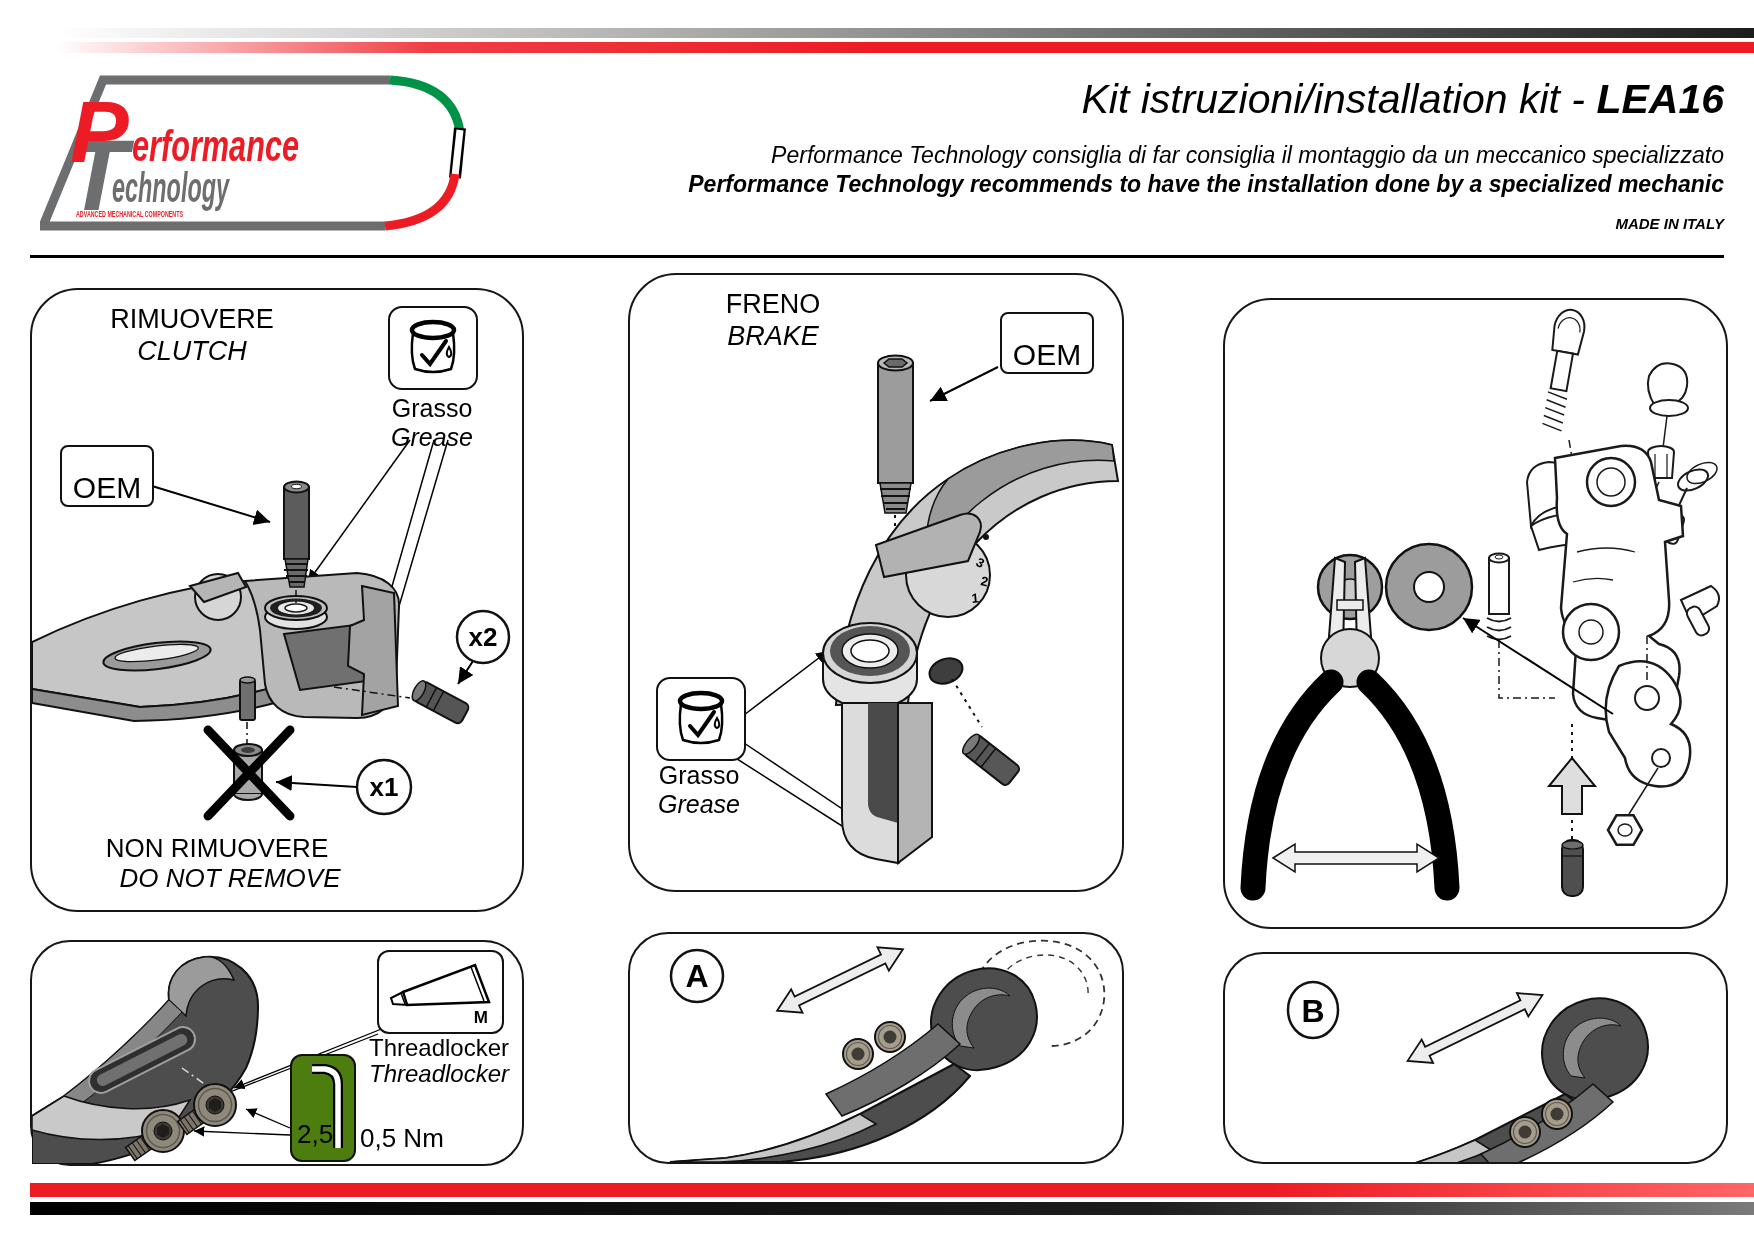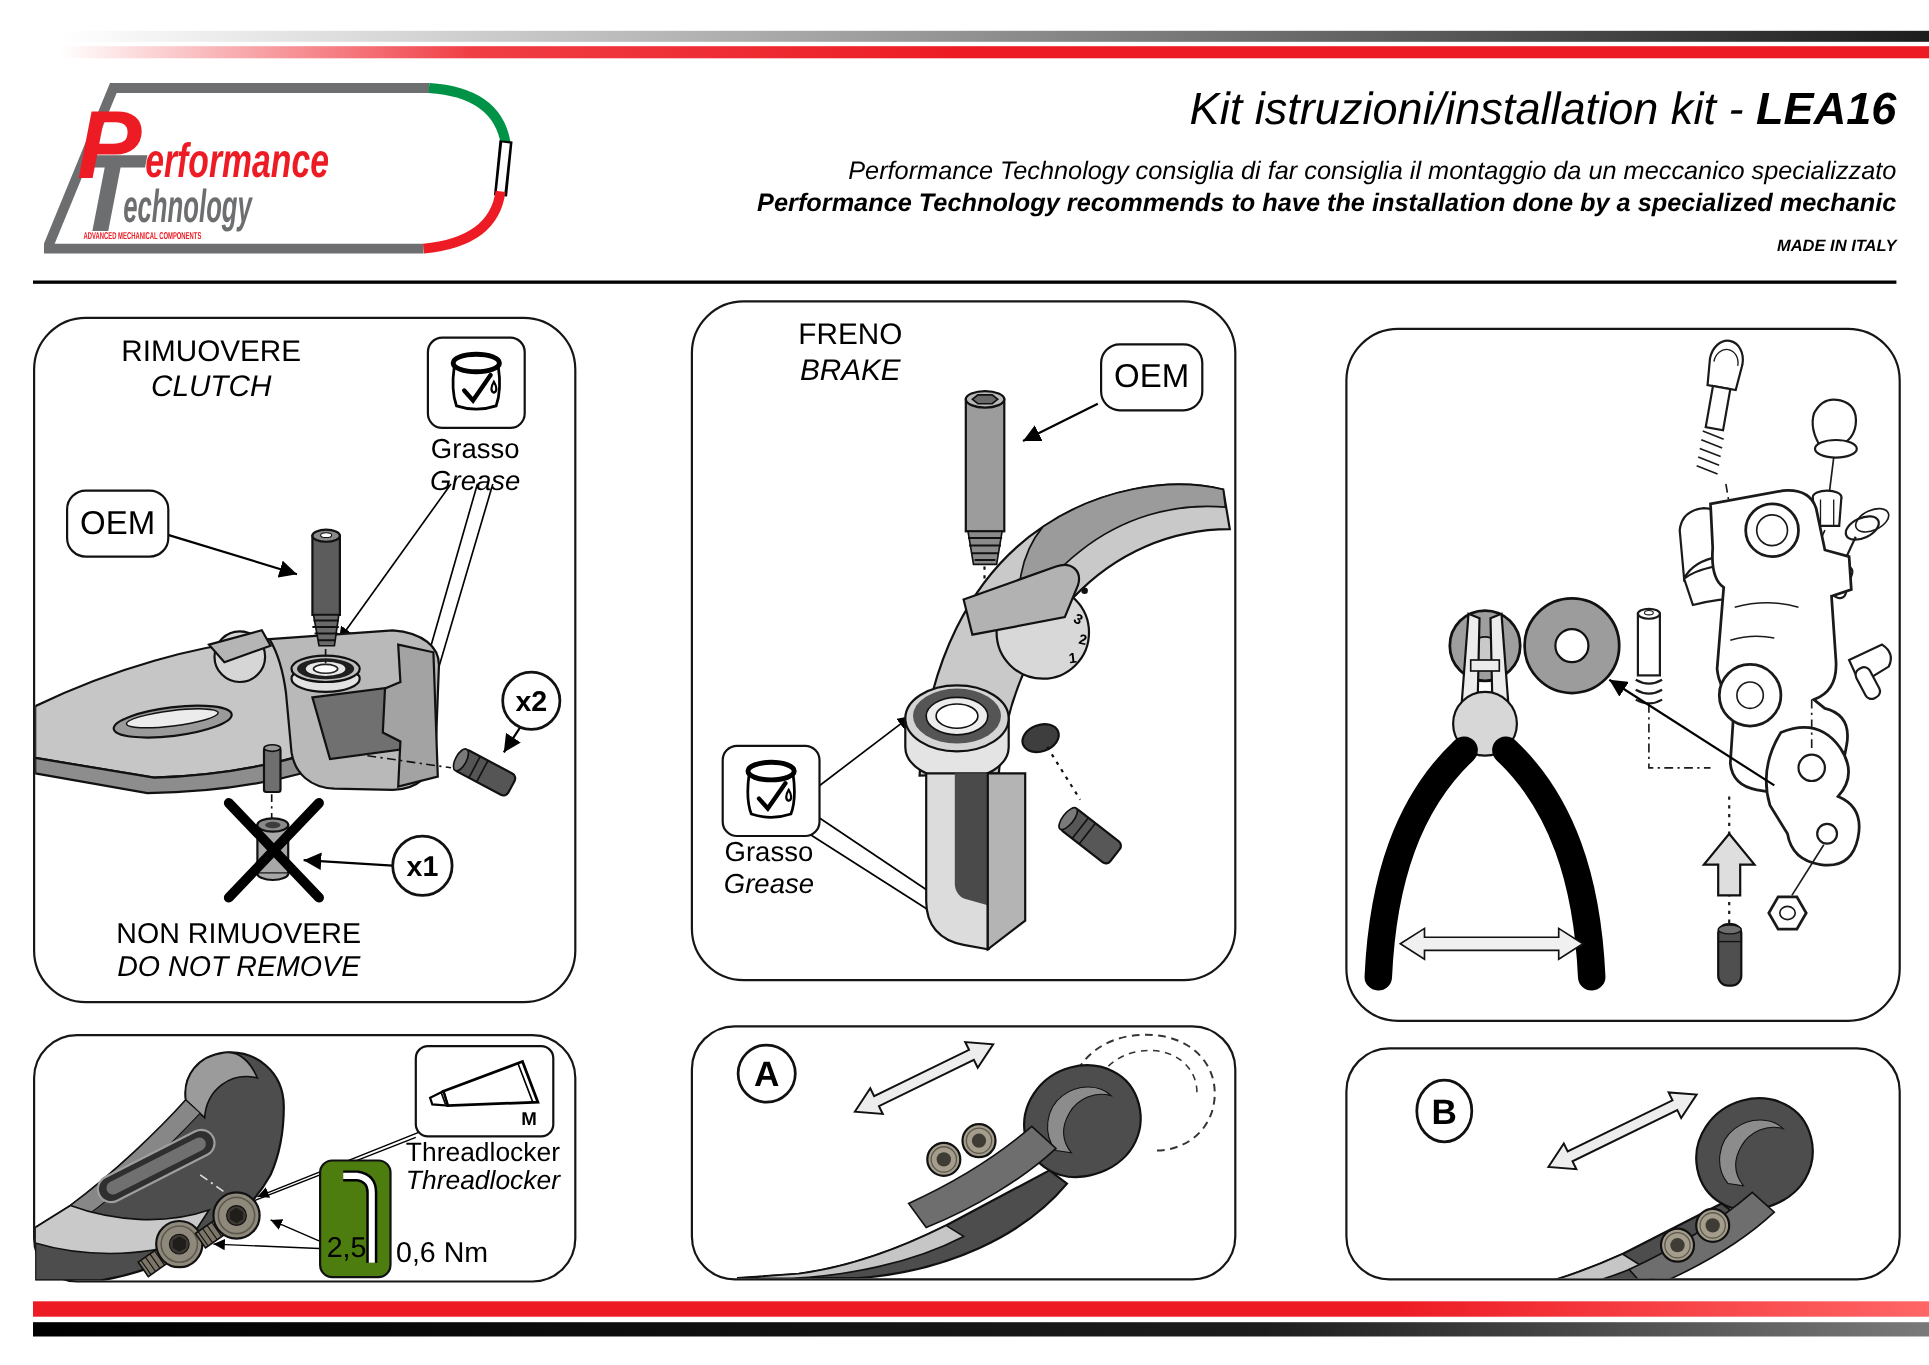--- a/index.html
+++ b/index.html
@@ -30,22 +30,22 @@
   .p5{left:628px;top:932px;width:492px;height:228px;border-radius:40px;}
   .p6{left:1223px;top:952px;width:501px;height:208px;border-radius:40px;}
   .panel svg.art{position:absolute;left:0;top:0;}
   .lbl{position:absolute;line-height:1.15;}
   .center{text-align:center;}
   .it{font-style:italic;}
   .t27{font-size:27px;}
   .t26{font-size:26px;}
   .t25{font-size:25px;}
   .t24{font-size:24px;}
-  .oem-box{position:absolute;width:90px;height:58px;border:2.5px solid #111;border-radius:18px;
-           background:#fff;display:flex;align-items:center;justify-content:center;font-size:30px;}
+  .oem-box{position:absolute;width:90px;height:58px;border:2.5px solid #111;border-radius:8px;
+           background:#fff;display:flex;align-items:flex-end;justify-content:center;font-size:30px;}
   .icon-box{position:absolute;border:2.5px solid #111;border-radius:14px;background:#fff;
             display:flex;align-items:center;justify-content:center;}
   .hex-box{position:absolute;border:2.5px solid #111;border-radius:12px;background:#4d7c0f;}
   .hex-size{position:absolute;left:5px;bottom:10px;font-size:26px;}
   .tube-m{position:absolute;right:14px;bottom:4px;font-size:17px;font-weight:bold;}
 </style>
 </head>
 <body>
 
 <div class="page">
@@ -152,21 +152,21 @@
         <path d="M19,38 L27,47 L43,24" fill="none" stroke="#000" stroke-width="4" stroke-linecap="round"></path>
         <path d="M46,30 C49,35 49,39 46,40 C43,39 43,35 46,30 Z" fill="#fff" stroke="#000" stroke-width="2"></path>
       </svg>
     </div>
     <div class="lbl t25 center" style="left:340px;top:104px;width:120px;">Grasso</div>
     <div class="lbl t25 center it" style="left:340px;top:133px;width:120px;">Grease</div>
     <div class="oem-box" style="left:28px;top:155px;">
         <span>OEM</span>
       </div>
     <div class="lbl t26 center" style="left:55px;top:544px;width:260px;">NON RIMUOVERE</div>
-    <div class="lbl t26 center it" style="left:55px;top:574px;width:260px;">DO NOT REMOVE</div>
+    <div class="lbl t26 center it" style="left:68px;top:574px;width:260px;">DO NOT REMOVE</div>
   </div>
 
   <div class="panel p2">
     <svg class="art" width="492" height="615" viewBox="0 0 492 615">
       <defs>
         <marker id="m2" markerWidth="8" markerHeight="8" refX="8" refY="4" orient="auto">
           <path d="M0,0 L8,4 L0,8 Z" fill="#000"></path>
         </marker>
       </defs>
 
@@ -383,21 +383,21 @@
     </div>
     <div class="lbl t24 center" style="left:335px;top:92px;width:144px;">Threadlocker</div>
     <div class="lbl t24 center it" style="left:335px;top:118px;width:144px;">Threadlocker</div>
     <div class="hex-box" style="left:258px;top:112px;width:62px;height:104px;">
       <svg width="58" height="100" viewBox="0 0 58 100" style="position:absolute;left:0;top:0;">
         <path d="M46,92 L46,28 Q46,15 33,13 L20,13" stroke="#000" stroke-width="10" fill="none"></path>
         <path d="M46,92 L46,28 Q46,15 33,13 L20,13" stroke="#fff" stroke-width="5.5" fill="none"></path>
       </svg>
       <span class="hex-size">2,5</span>
     </div>
-    <div class="lbl t26" style="left:328px;top:182px;width:130px;">0,6 Nm</div>
+    <div class="lbl t26" style="left:328px;top:182px;width:130px;">0,5 Nm</div>
   </div>
 
   <div class="panel p5">
     <svg class="art" width="492" height="228" viewBox="0 0 492 228">
 
       <g>
         <path d="M352,96 C330,56 352,16 396,8 C444,0 478,28 474,66 C471,94 448,112 420,112" fill="none" stroke="#333" stroke-width="1.8" stroke-dasharray="7 5"></path>
         <path d="M368,86 C356,58 372,28 404,22 C436,16 460,36 458,62" fill="none" stroke="#333" stroke-width="1.4" stroke-dasharray="6 5"></path>
       </g>
 

